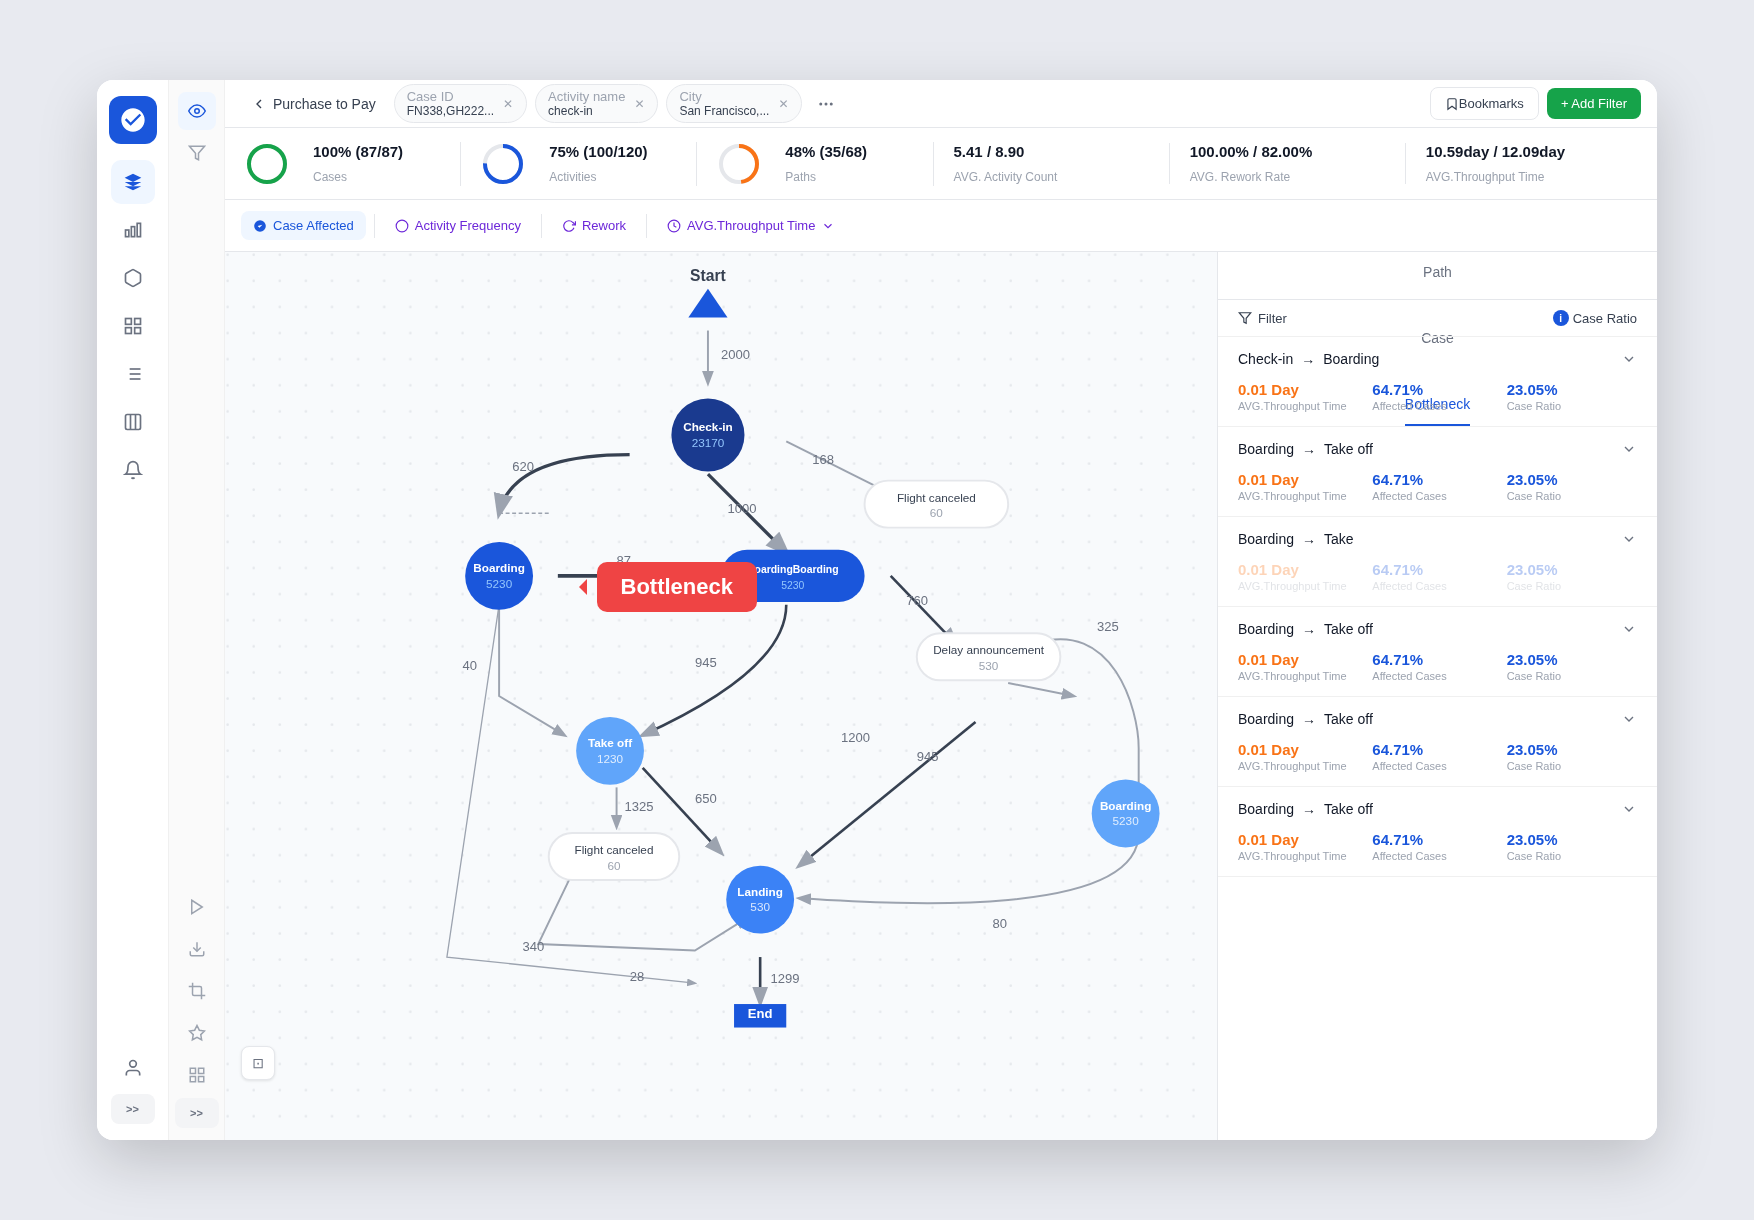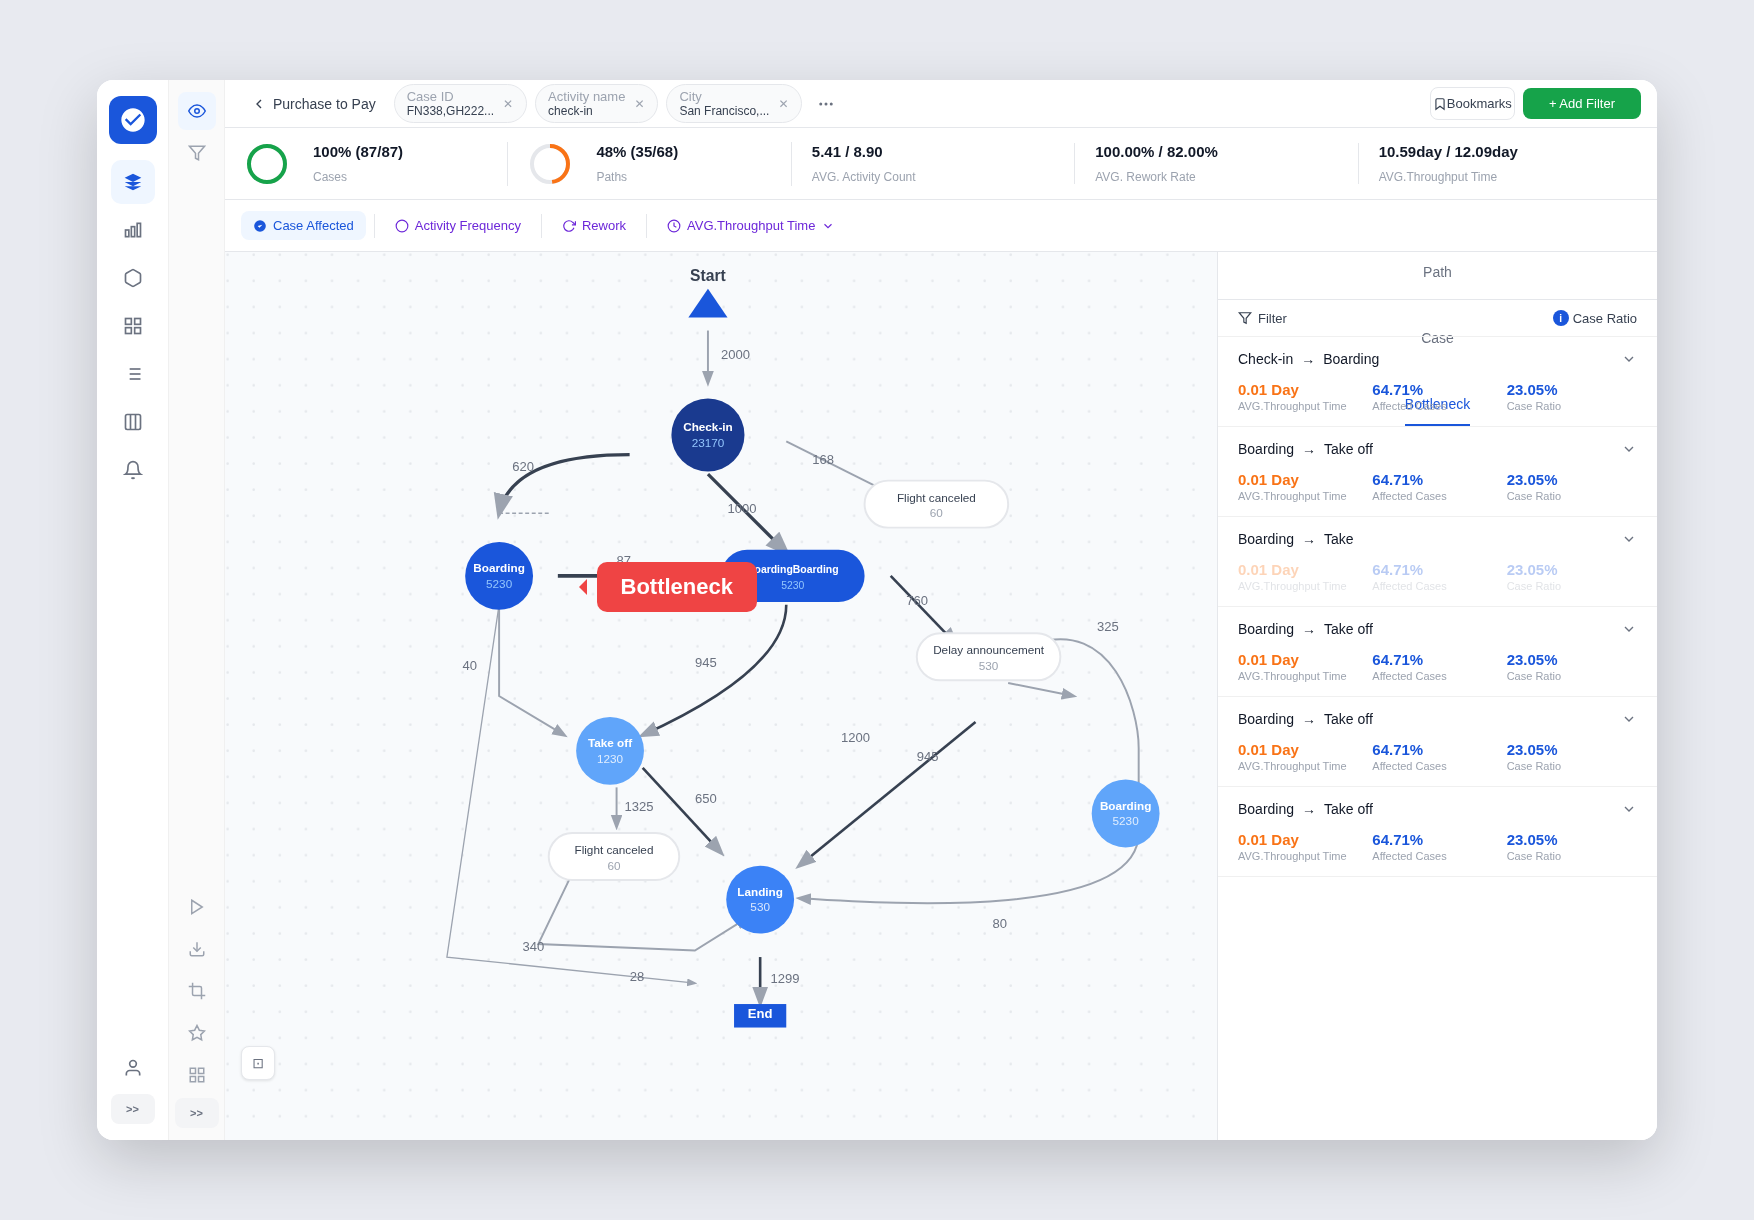--- a/index.html
+++ b/index.html
@@ -180,33 +180,33 @@
     }
     .top-bar-right {
       margin-left: auto;
       display: flex;
       align-items: center;
       gap: 8px;
     }
     .bookmarks-btn {
       display: flex;
       align-items: center;
-      padding: 8px 2px;
+      padding: 8px 14px;
       border: 1px solid #e5e7eb;
       border-radius: 8px;
       cursor: pointer;
       font-size: 13px;
       color: #374151;
       background: #fff;
     }
     .add-filter-btn {
       display: flex;
       align-items: center;
       gap: 6px;
-      padding: 8px 26px;
+      padding: 8px 14px;
       background: #16a34a;
       border-radius: 8px;
       cursor: pointer;
       font-size: 13px;
       color: #fff;
       font-weight: 500;
     }
     
     .stats-bar {
       height: 72px;
@@ -627,20 +627,32 @@
             <circle cx="22" cy="22" r="18" fill="none" stroke="#e5e7eb" stroke-width="4"></circle>
             <circle cx="22" cy="22" r="18" fill="none" stroke="#16a34a" stroke-width="4" stroke-dasharray="113" stroke-dashoffset="0" transform="rotate(-90 22 22)"></circle>
           </svg>
         </div>
         <div class="stat-text">
           <div class="stat-value">100% (87/87)</div>
           <div class="stat-label">Cases</div>
         </div>
       </div>
 
+      <div class="stat-item">
+        <div class="stat-circle">
+          <svg viewBox="0 0 44 44" width="44" height="44">
+            <circle cx="22" cy="22" r="18" fill="none" stroke="#e5e7eb" stroke-width="4"></circle>
+            <circle cx="22" cy="22" r="18" fill="none" stroke="#1a56db" stroke-width="4" stroke-dasharray="113" stroke-dashoffset="28" transform="rotate(-90 22 22)"></circle>
+          </svg>
+        </div>
+        <div class="stat-text">
+          <div class="stat-value">75% (100/120)</div>
+          <div class="stat-label">Activities</div>
+        </div>
+      </div>
 
       <div class="stat-item">
         <div class="stat-circle">
           <svg viewBox="0 0 44 44" width="44" height="44">
             <circle cx="22" cy="22" r="18" fill="none" stroke="#e5e7eb" stroke-width="4"></circle>
             <circle cx="22" cy="22" r="18" fill="none" stroke="#f97316" stroke-width="4" stroke-dasharray="113" stroke-dashoffset="59" transform="rotate(-90 22 22)"></circle>
           </svg>
         </div>
         <div class="stat-text">
           <div class="stat-value">48% (35/68)</div>

